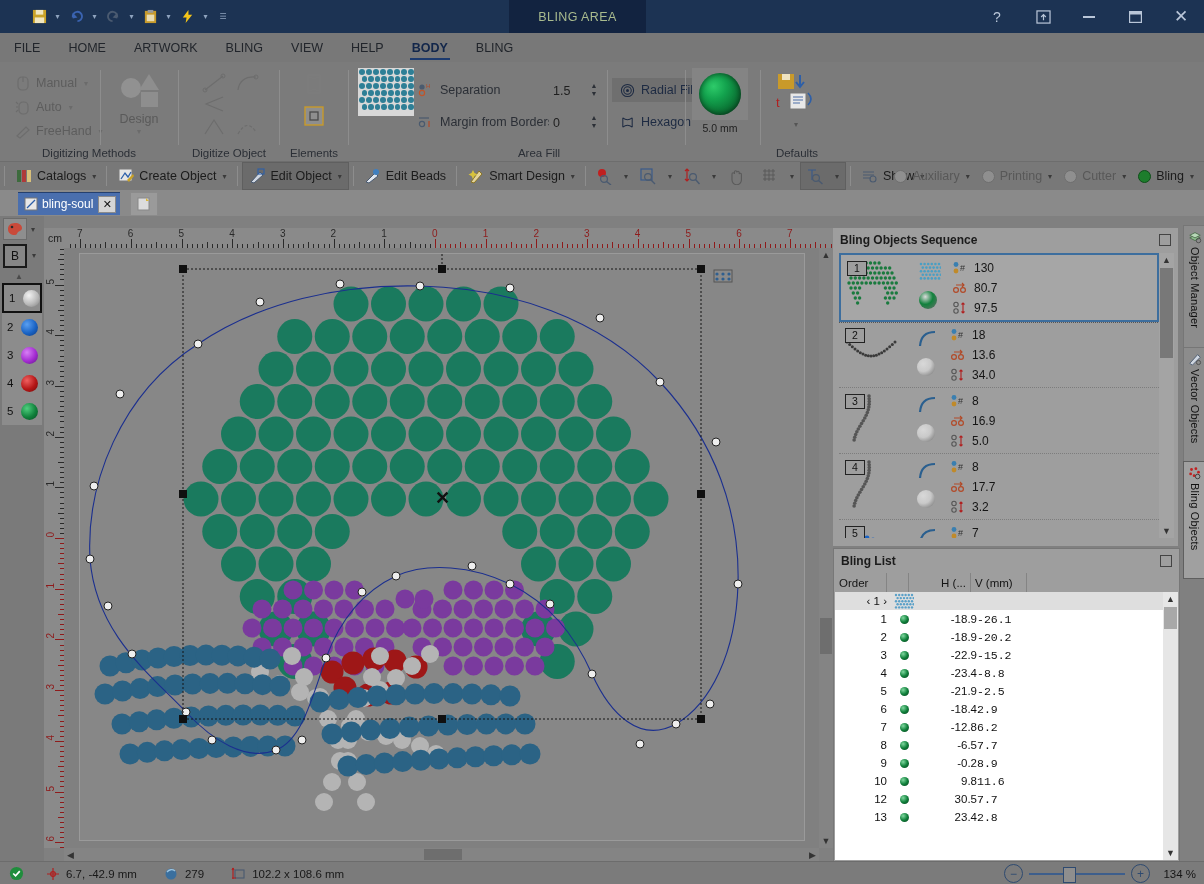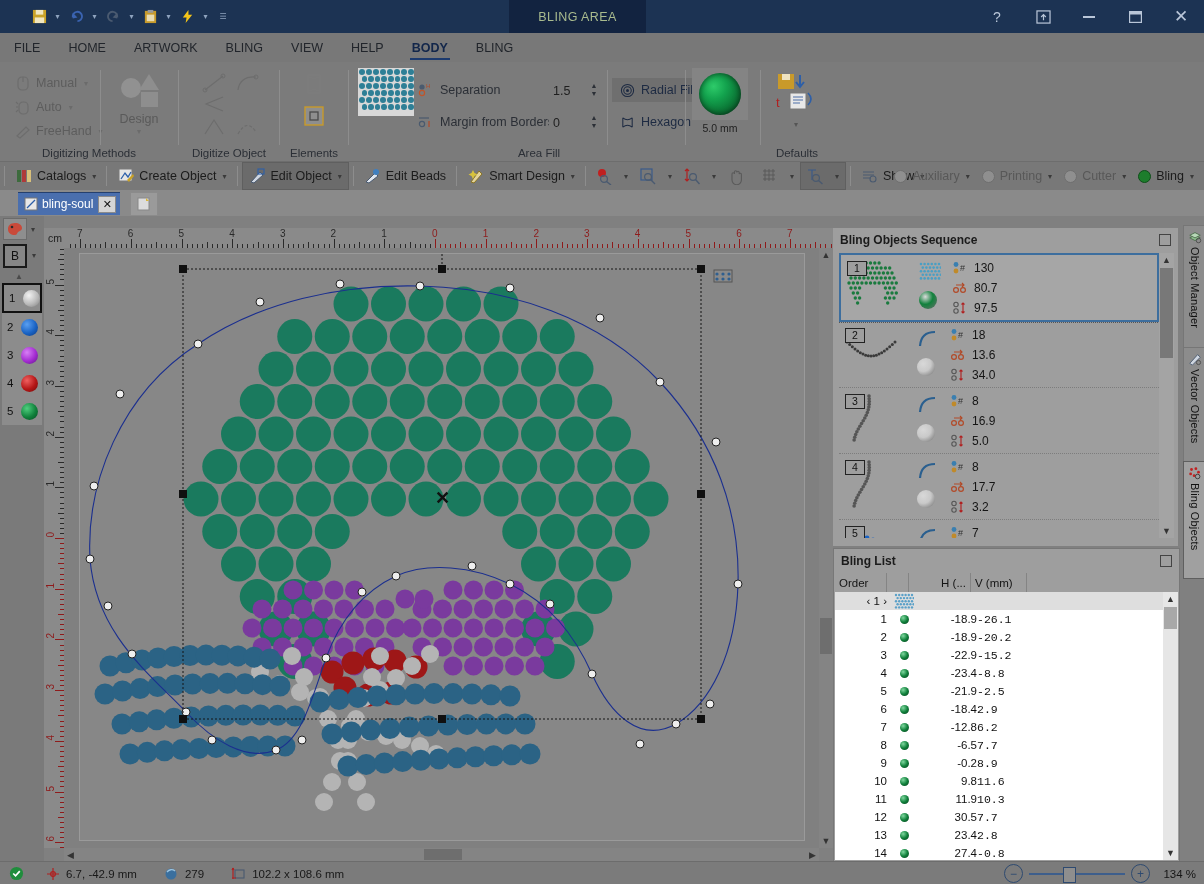--- a/index.html
+++ b/index.html
@@ -1755,51 +1755,35 @@
         </div>
         <div class="bl-row">
           <span class="bl-order">10</span>
           <span class="bl-bead">
             <span style="width:9px;height:9px;border-radius:50%;display:inline-block;background:radial-gradient(circle at 35% 32%,#7fd89f,#11813c 50%,#063d1c);"></span>
           </span>
           <span class="bl-h">9.8</span>
           <span class="bl-v">11.6</span>
         </div>
         <div class="bl-row">
-          <span class="bl-order">11</span>
-          <span class="bl-bead">
-            <span style="width:9px;height:9px;border-radius:50%;display:inline-block;background:radial-gradient(circle at 35% 32%,#7fd89f,#11813c 50%,#063d1c);"></span>
-          </span>
-          <span class="bl-h">11.9</span>
-          <span class="bl-v">10.3</span>
-        </div>
-        <div class="bl-row">
           <span class="bl-order">12</span>
           <span class="bl-bead">
             <span style="width:9px;height:9px;border-radius:50%;display:inline-block;background:radial-gradient(circle at 35% 32%,#7fd89f,#11813c 50%,#063d1c);"></span>
           </span>
           <span class="bl-h">30.5</span>
           <span class="bl-v">7.7</span>
         </div>
         <div class="bl-row">
           <span class="bl-order">13</span>
           <span class="bl-bead">
             <span style="width:9px;height:9px;border-radius:50%;display:inline-block;background:radial-gradient(circle at 35% 32%,#7fd89f,#11813c 50%,#063d1c);"></span>
           </span>
           <span class="bl-h">23.4</span>
           <span class="bl-v">2.8</span>
         </div>
-        <div class="bl-row">
-          <span class="bl-order">14</span>
-          <span class="bl-bead">
-            <span style="width:9px;height:9px;border-radius:50%;display:inline-block;background:radial-gradient(circle at 35% 32%,#7fd89f,#11813c 50%,#063d1c);"></span>
-          </span>
-          <span class="bl-h">27.4</span>
-          <span class="bl-v">-0.8</span>
-        </div>
       </div>
     <div class="bl-vsb" style="left:329px;">
       <div class="sb-arrow" style="left:0;top:0;width:15px;height:14px;">▲</div>
       <div class="sb-thumb" style="left:1px;top:15px;width:13px;height:22px;background:#a8a8a8;"></div>
       <div class="sb-arrow" style="left:0;bottom:0;width:15px;height:14px;">▼</div>
     </div>
   </div>
 
   <div class="vtabs">
     <div class="vtab" style="top:0;height:120px;">

